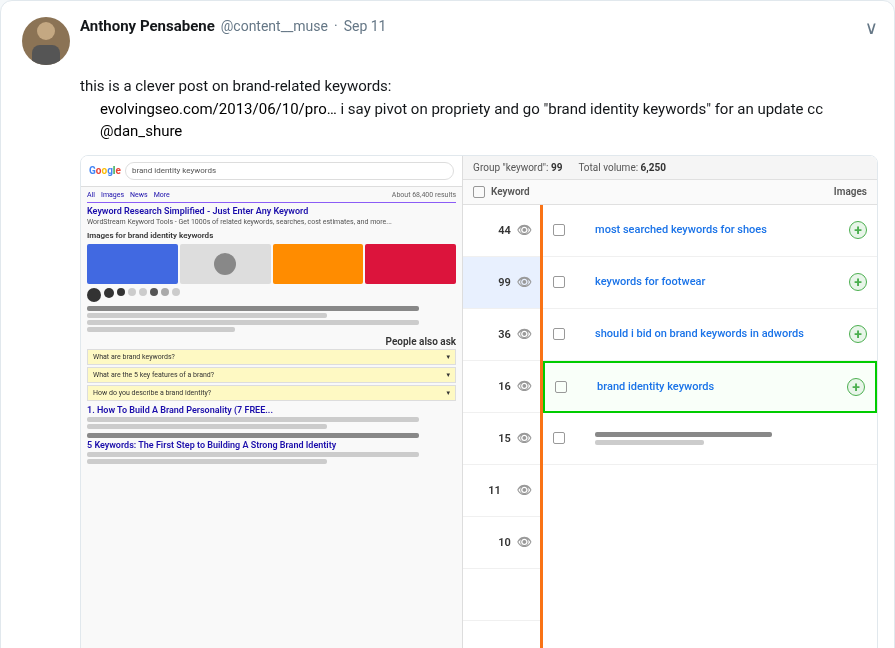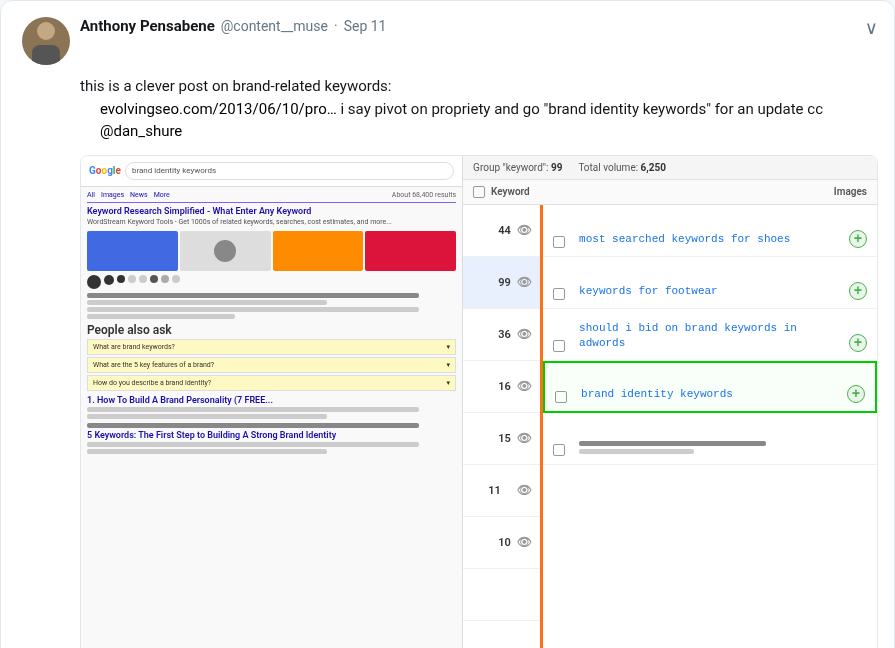--- a/index.html
+++ b/index.html
@@ -232,24 +232,25 @@
     .text-line.short { width: 40%; }
     .text-line.medium-w { width: 65%; }
     .text-line.full { width: 90%; }
     .text-line.dark-line { background: #888; }
 
     .people-also-ask {
       margin-top: 4px;
     }
 
     .paa-title {
-      font-size: 12px;
+      font-size: 10px;
       font-weight: 600;
       color: #333;
       margin-bottom: 2px;
+      text-align: right;
     }
 
     .paa-item {
       border: 1px solid #ddd;
       padding: 3px 5px;
       margin-bottom: 2px;
       font-size: 7px;
       color: #333;
       display: flex;
       justify-content: space-between;
@@ -352,26 +353,25 @@
       font-size: 12px;
     }
 
     .keyword-list {
       flex: 1;
       overflow: hidden;
     }
 
     .keyword-row {
       display: flex;
-      align-items: flex-end;
+      align-items: center;
       padding: 8px 10px;
       border-bottom: 1px solid #f0f0f0;
-      gap: 8px;
+      gap: 24px;
       position: relative;
-      font-family: Liberation Mono, monospace;
     }
 
     .keyword-row.highlighted-green {
       border: 2px solid #00cc00;
       background: #f9fff9;
     }
 
     .keyword-text {
       flex: 1;
       font-size: 11px;
@@ -470,23 +470,24 @@
       <div class="screenshot-content">
 
         <div style="display:flex;gap:6px;margin-bottom:3px;font-size:7px;color:#1a0dab;border-bottom:1px solid #8b5cf6;padding-bottom:3px;">
           <span>All</span>
           <span>Images</span>
           <span>News</span>
           <span>More</span>
           <span style="margin-left:auto;color:#666;">About 68,400 results</span>
         </div>
 
-        <div class="search-title">Keyword Research Simplified - What Enter Any Keyword</div>
+        <div class="search-title">Keyword Research Simplified - Just Enter Any Keyword</div>
         <div class="search-desc">WordStream Keyword Tools - Get 1000s of related keywords, searches, cost estimates, and more...</div>
 
+        <div style="font-size:8px;font-weight:600;color:#333;margin:3px 0 2px;">Images for brand identity keywords</div>
 
         <div class="images-grid">
           <div class="img-placeholder img-blue"></div>
           <div class="img-placeholder" style="background:#ddd;display:flex;align-items:center;justify-content:center;">
             <div style="width:22px;height:22px;border-radius:50%;background:#888;"></div>
           </div>
           <div class="img-placeholder img-orange"></div>
           <div class="img-placeholder img-red"></div>
         </div>
 

